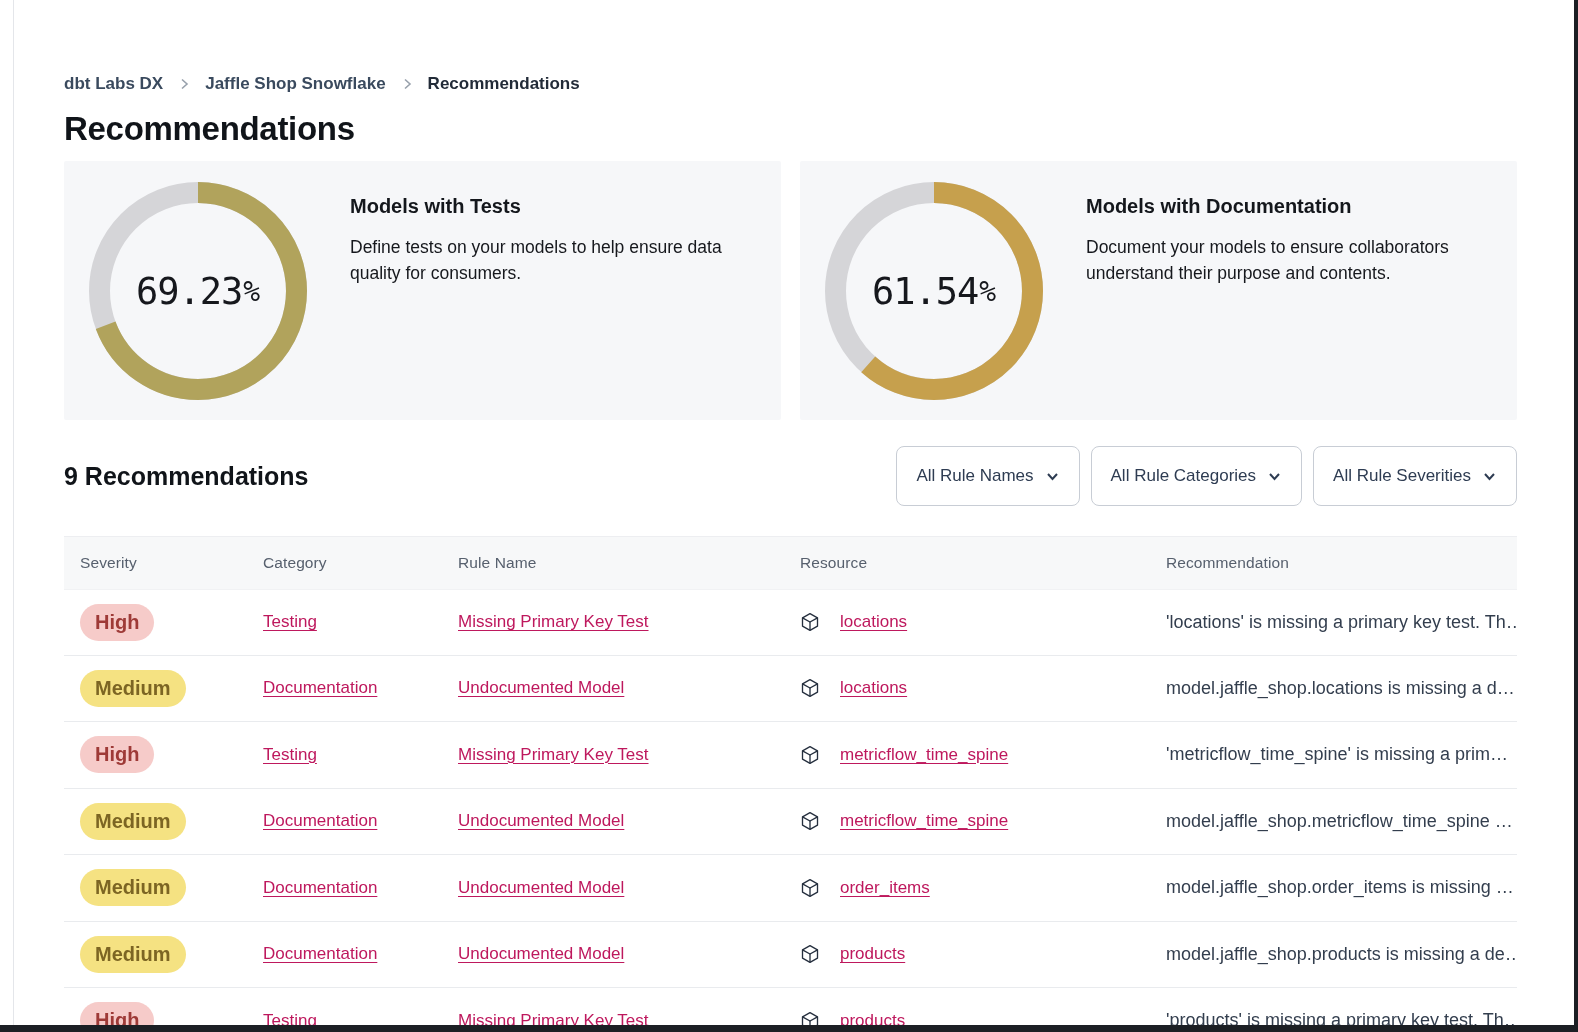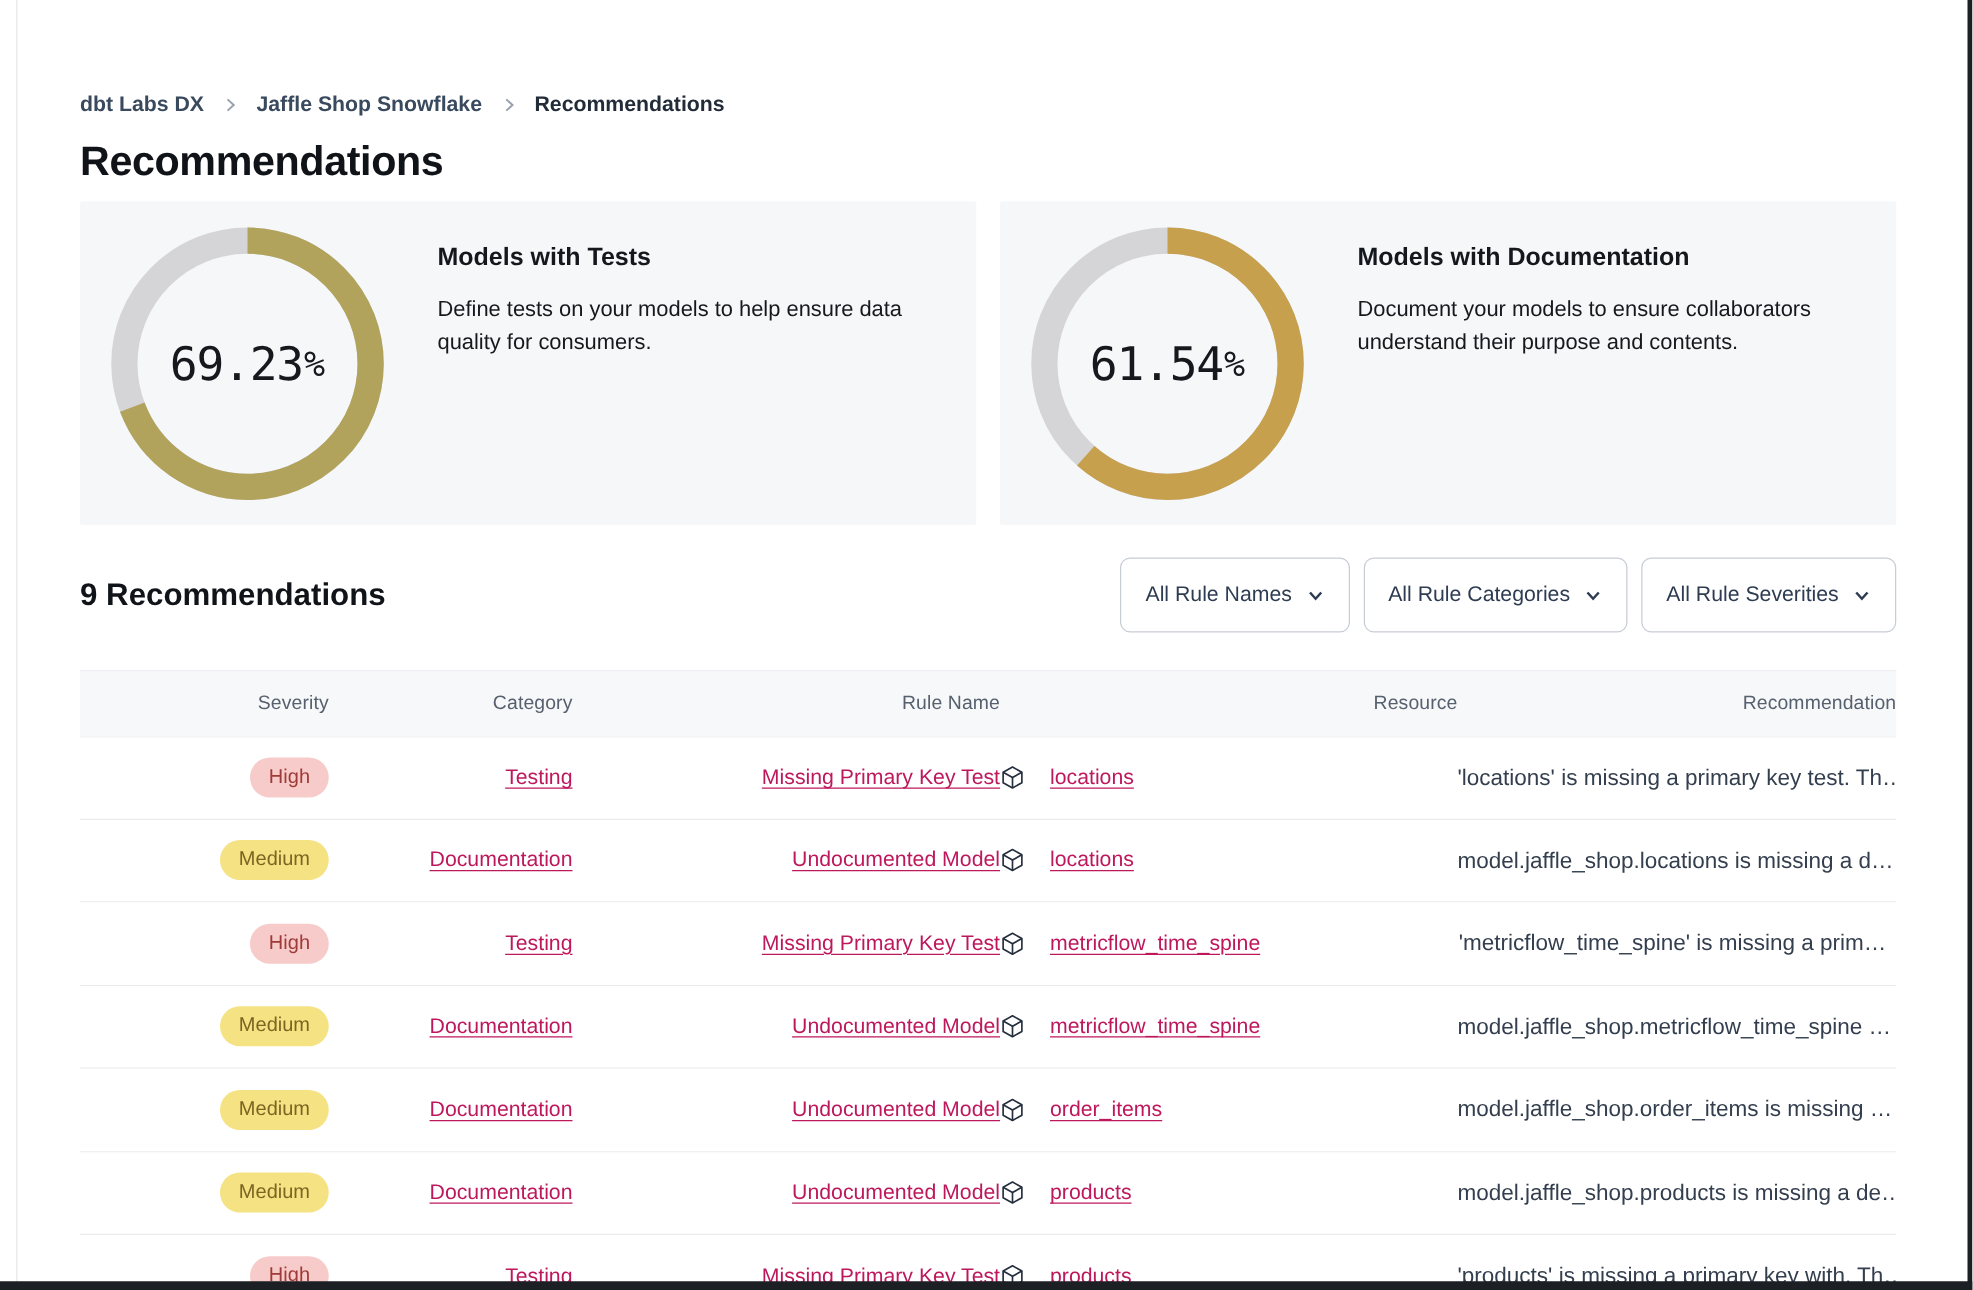--- a/index.html
+++ b/index.html
@@ -38,26 +38,26 @@
   
   .list-header { display:flex; align-items:center; justify-content:space-between; margin-top:26px;gap:28px; }
   .list-heading { font-size:25px; font-weight:700; color:#101419; }
   .filters { display:flex; gap:11px; }
   .filter-btn { height:60px; padding:0 19px; background:#fff; border:1px solid #c8cdd5; border-radius:8px;
                 display:flex; align-items:center; gap:11px; font-family:"Liberation Sans",sans-serif;
                 font-size:17px; font-weight:500; color:#2e3c52; cursor:pointer; }
 
   
   .table { margin-top:30px; width:1453px; }
-  .thead, .trow { display:grid; grid-template-columns:183px 195px 342px 366px 1fr; align-items:center; padding-left:16px;text-align:right; }
+  .thead, .trow { display:grid; grid-template-columns:183px 195px 342px 366px 1fr; align-items:center; padding-left:16px; }
   .thead { height:53px; background:#f7f8f9; border-top:1px solid #edeef1; font-size:15.5px; color:#57606e; font-weight:400; letter-spacing:0.1px; }
   .trow { height:66.5px; border-bottom:1px solid #e9ebee; background:#fff; }
   .trow:first-of-type { border-top:1px solid #f1f2f4; }
 
-  .pill { display:inline-flex; align-items:center; padding:7px 15px; border-radius:999px; font-size:16px; font-weight:400; width:max-content; }
+  .pill { display:inline-flex; align-items:center; padding:7px 15px; border-radius:999px; font-size:20px; font-weight:700; width:max-content; }
   .sev-high   { background:#f6cbc9; color:#9e3a37; }
   .sev-medium { background:#f5e282; color:#7c6523; }
 
   .tlink { color:#be185d; text-decoration:underline; text-underline-offset:3px; text-decoration-thickness:1px;
            font-size:17px; cursor:pointer; width:max-content; }
   .res-cell { display:flex; align-items:center; gap:20px; }
   .rec-cell { font-size:18px; color:#333e4e; white-space:nowrap; overflow:hidden; padding-right:8px; }
   .cube { flex:0 0 20px; display:flex; }
 </style>
 </head>
@@ -269,21 +269,21 @@
     <div class="res-cell">
       <span class="cube">
         <svg width="20" height="20" viewBox="0 0 24 24" fill="none" stroke="#252f3e" stroke-width="1.6" stroke-linejoin="round">
           <path d="M12 2 L21 7 L21 17 L12 22 L3 17 L3 7 Z"></path>
           <path d="M3 7 L12 12 L21 7"></path>
           <path d="M12 12 L12 22"></path>
         </svg>
       </span>
       <a class="tlink">products</a>
     </div>
-    <div class="rec-cell">'products' is missing a primary key with. Th…</div>
+    <div class="rec-cell">'products' is missing a primary key test. Th…</div>
   </div>
 </div>
   </div>
 
 </div>
 
 <div class="frame-right"></div>
 <div class="frame-bottom"></div>
 
 </body></html>

